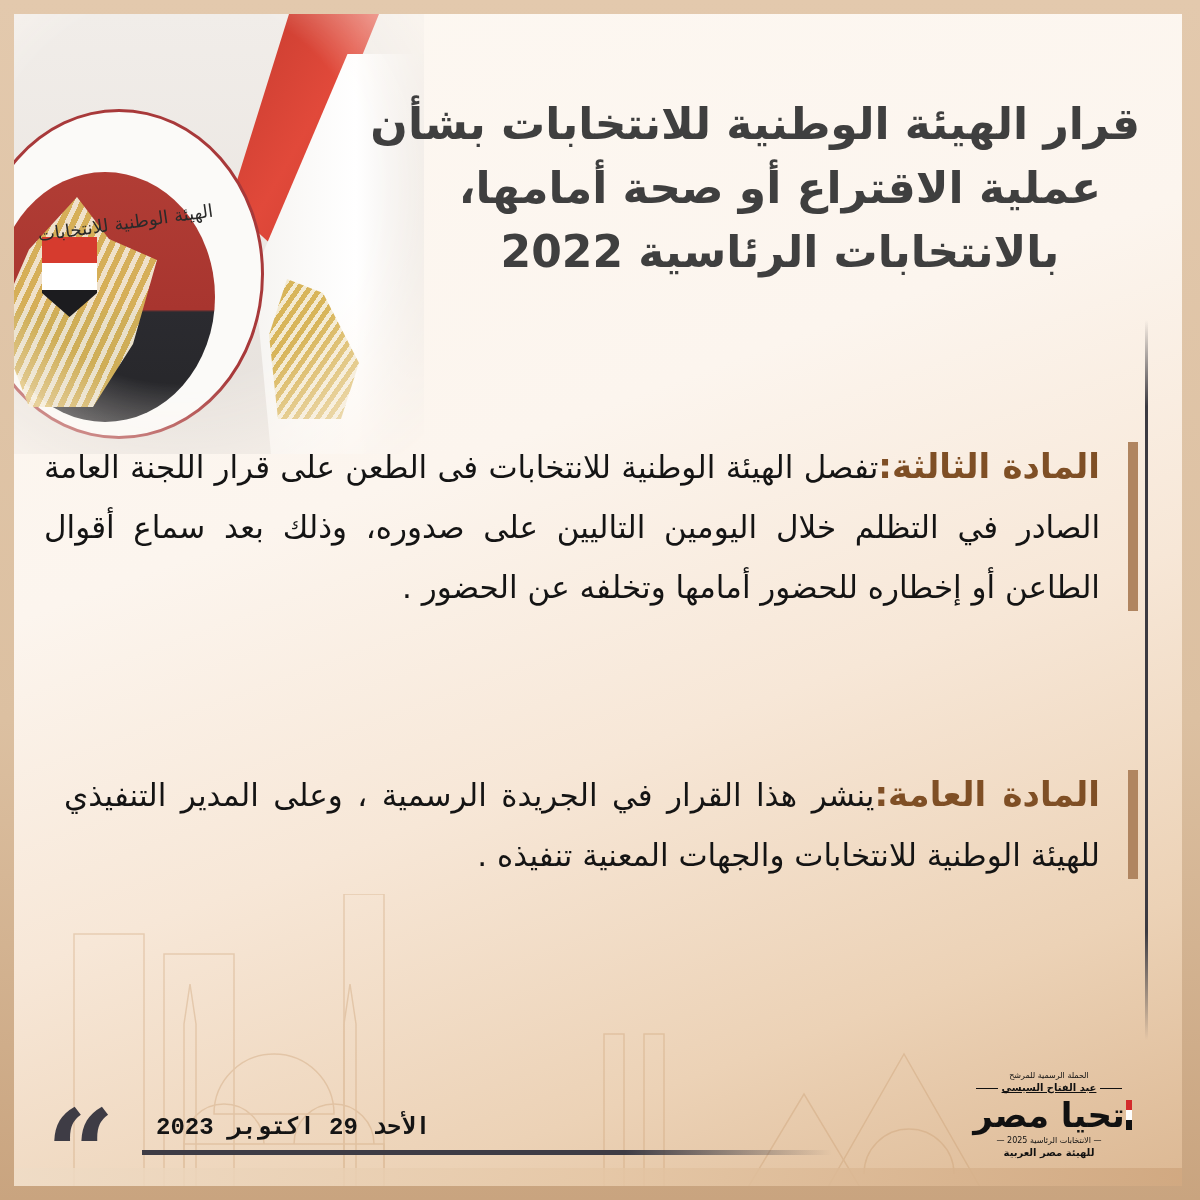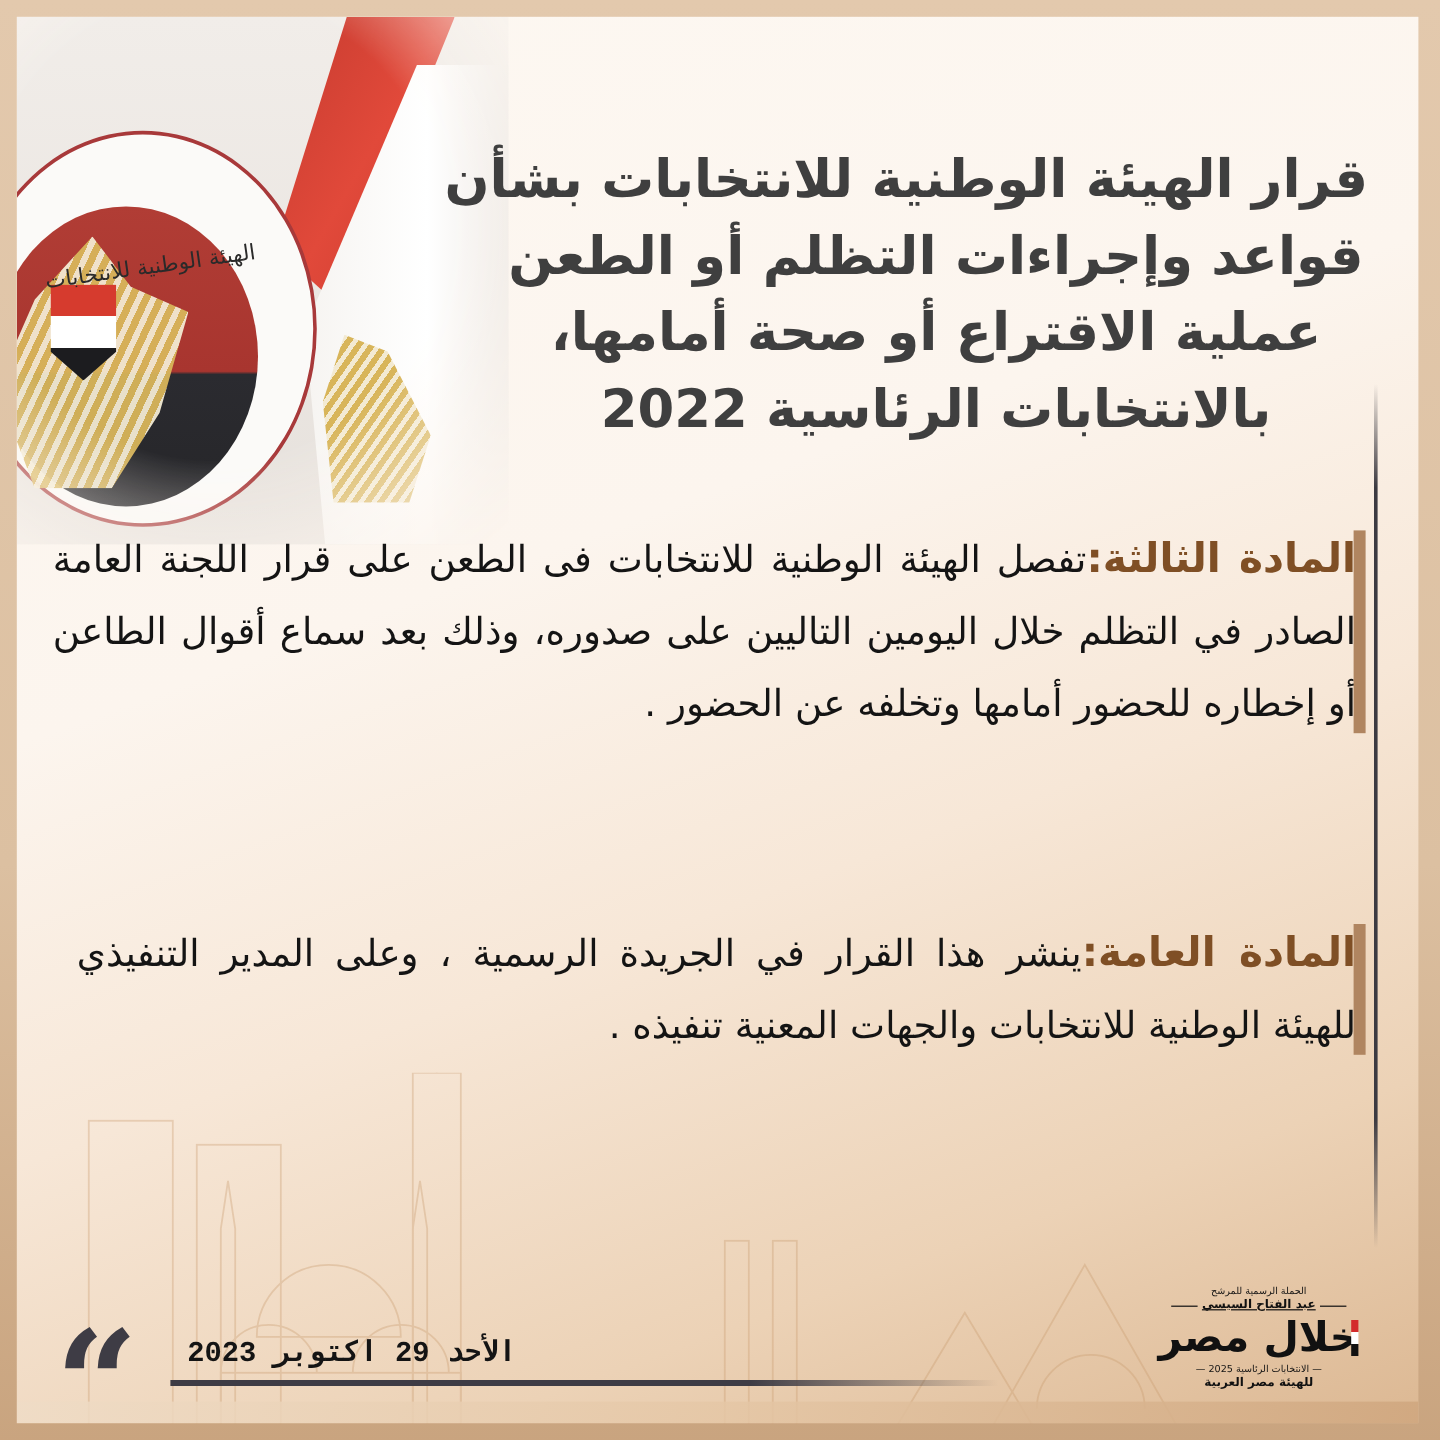--- a/index.html
+++ b/index.html
@@ -73,34 +73,33 @@
     }
     
     .skyline { position: absolute; left: 30px; top: 880px; width: 1000px; height: 300px; opacity: .35; }
     
     .title {
       position: absolute; right: 60px; top: 92px; width: 720px;
       direction: rtl; text-align: center;
       color: #3f3f3f; font-weight: bold;
       font-size: 44px; line-height: 64px;
       font-family: "DejaVu Sans", sans-serif;
-      margin-top: 26px;
     }
     .title .line { display: block; white-space: nowrap; }
     
     .vline {
       position: absolute; left: 1145px; top: 320px; width: 3px; height: 720px;
       background: linear-gradient(180deg, rgba(60,58,65,0) 0%, #3c3a41 12%, #3c3a41 85%, rgba(60,58,65,0) 100%);
     }
     
     .article {
       position: absolute; right: 62px;
       direction: rtl; text-align: justify; text-align-last: right;
       color: #141414; font-size: 31px; line-height: 60px;
-      padding-right: 8px;
+      padding-right: 38px;
     }
     .article .bar {
       position: absolute; right: 0; top: 6px; bottom: 6px; width: 10px;
       background: #b08560;
     }
     .article .head { color: #7f4f25; font-weight: bold; font-size: 34px; }
     .article-3 { top: 436px; width: 1094px; }
     .article-4 { top: 764px; width: 1074px; }
     
     .date-block { position: absolute; left: 46px; top: 1108px; height: 60px; width: 800px; }
@@ -169,21 +168,20 @@
     <path d="M820 280 a45 45 0 0 1 90 0"></path>
     <rect x="560" y="140" width="20" height="160"></rect>
     <rect x="600" y="140" width="20" height="160"></rect>
   </svg>
 
   <div class="bottom-strip"></div>
 </div>
 
 <h1 class="title">
   <span class="line">قرار الهيئة الوطنية للانتخابات بشأن</span>
-  <span class="line">قواعد وإجراءات التظلم أو الطعن</span>
   <span class="line">عملية الاقتراع أو صحة أمامها،</span>
   <span class="line">بالانتخابات الرئاسية 2022</span>
 </h1>
 
 <div class="vline"></div>
 
 <div class="article article-3">
   <span class="bar"></span>
   <span class="head">المادة الثالثة:</span><span>تفصل الهيئة الوطنية للانتخابات فى الطعن على قرار اللجنة العامة الصادر في التظلم خلال اليومين التاليين على صدوره، وذلك بعد سماع أقوال الطاعن أو إخطاره للحضور أمامها وتخلفه عن الحضور .</span>
 </div>
@@ -199,17 +197,17 @@
   <span class="date-line"></span>
 </div>
 
 <div class="logo">
   <div class="l1">الحملة الرسمية للمرشح</div>
   <div class="l2">
       <span class="dash"></span>
       <span>عبد الفتاح السيسي</span>
       <span class="dash"></span>
     </div>
-  <div class="main">خلال مصر</div>
+  <div class="main">تحيا مصر</div>
   <div class="l4">— الانتخابات الرئاسية 2025 —</div>
   <div class="l5">للهيئة مصر العربية</div>
   <span class="mini-flag"></span>
 </div>
 
 </body></html>

